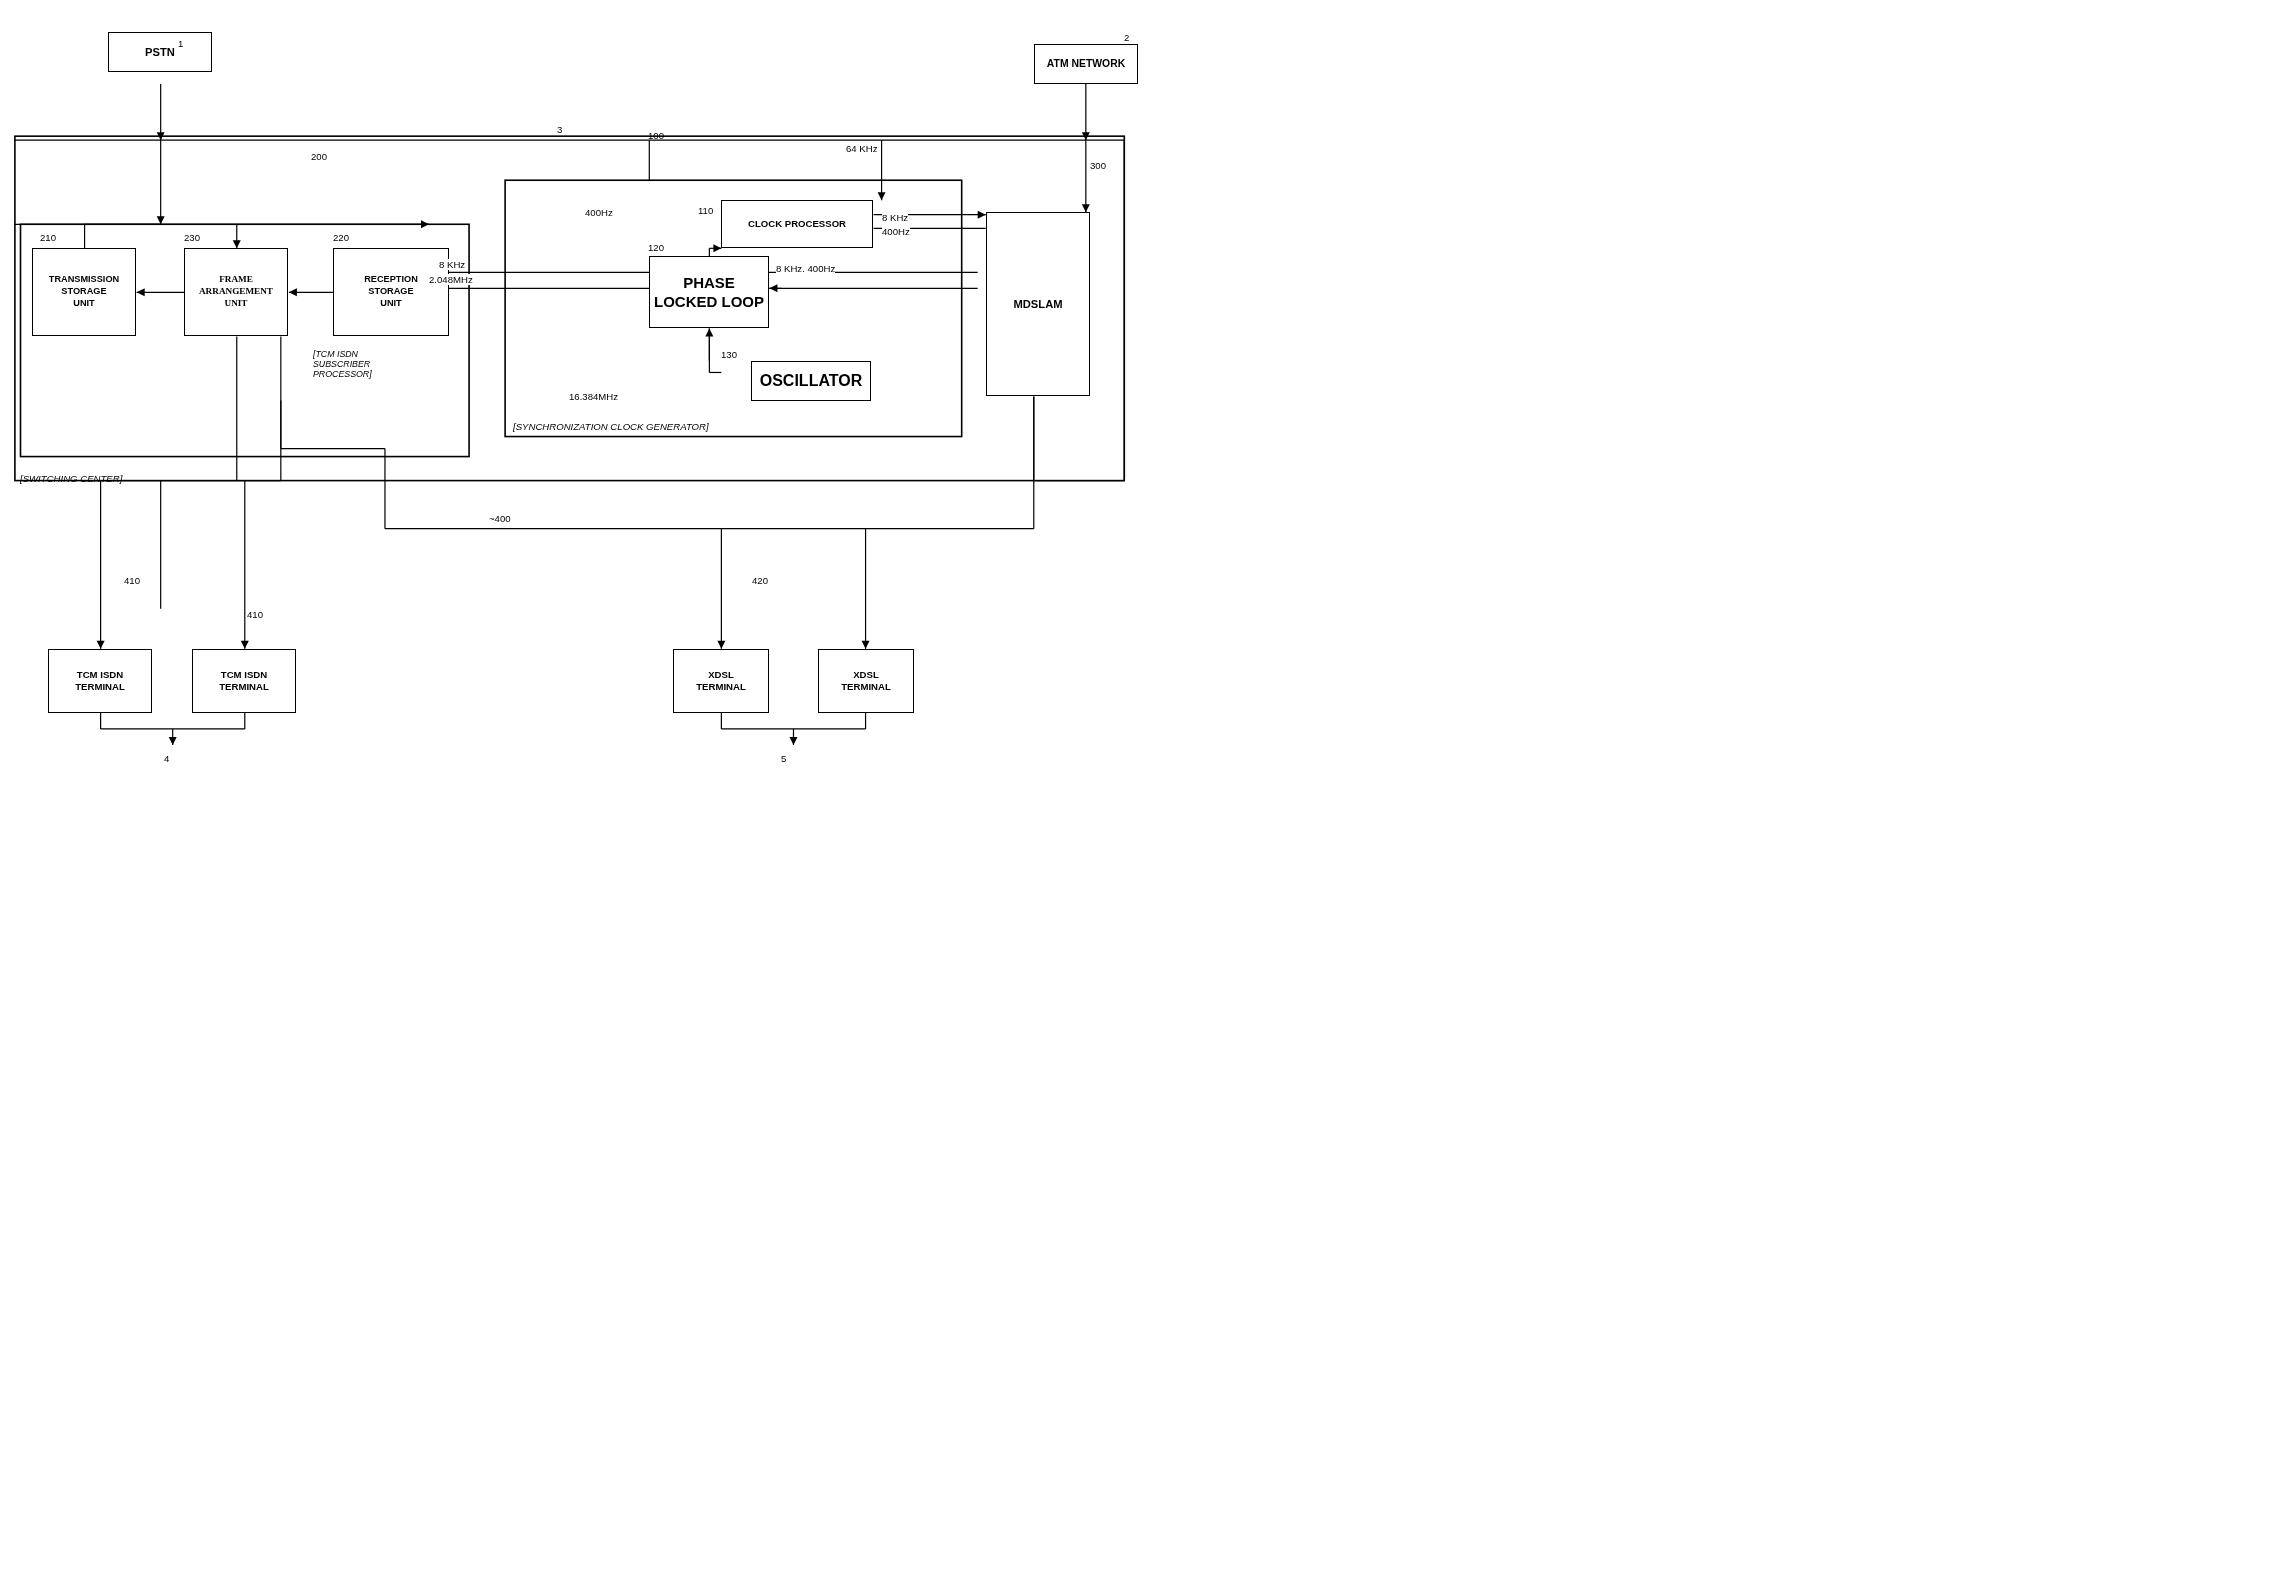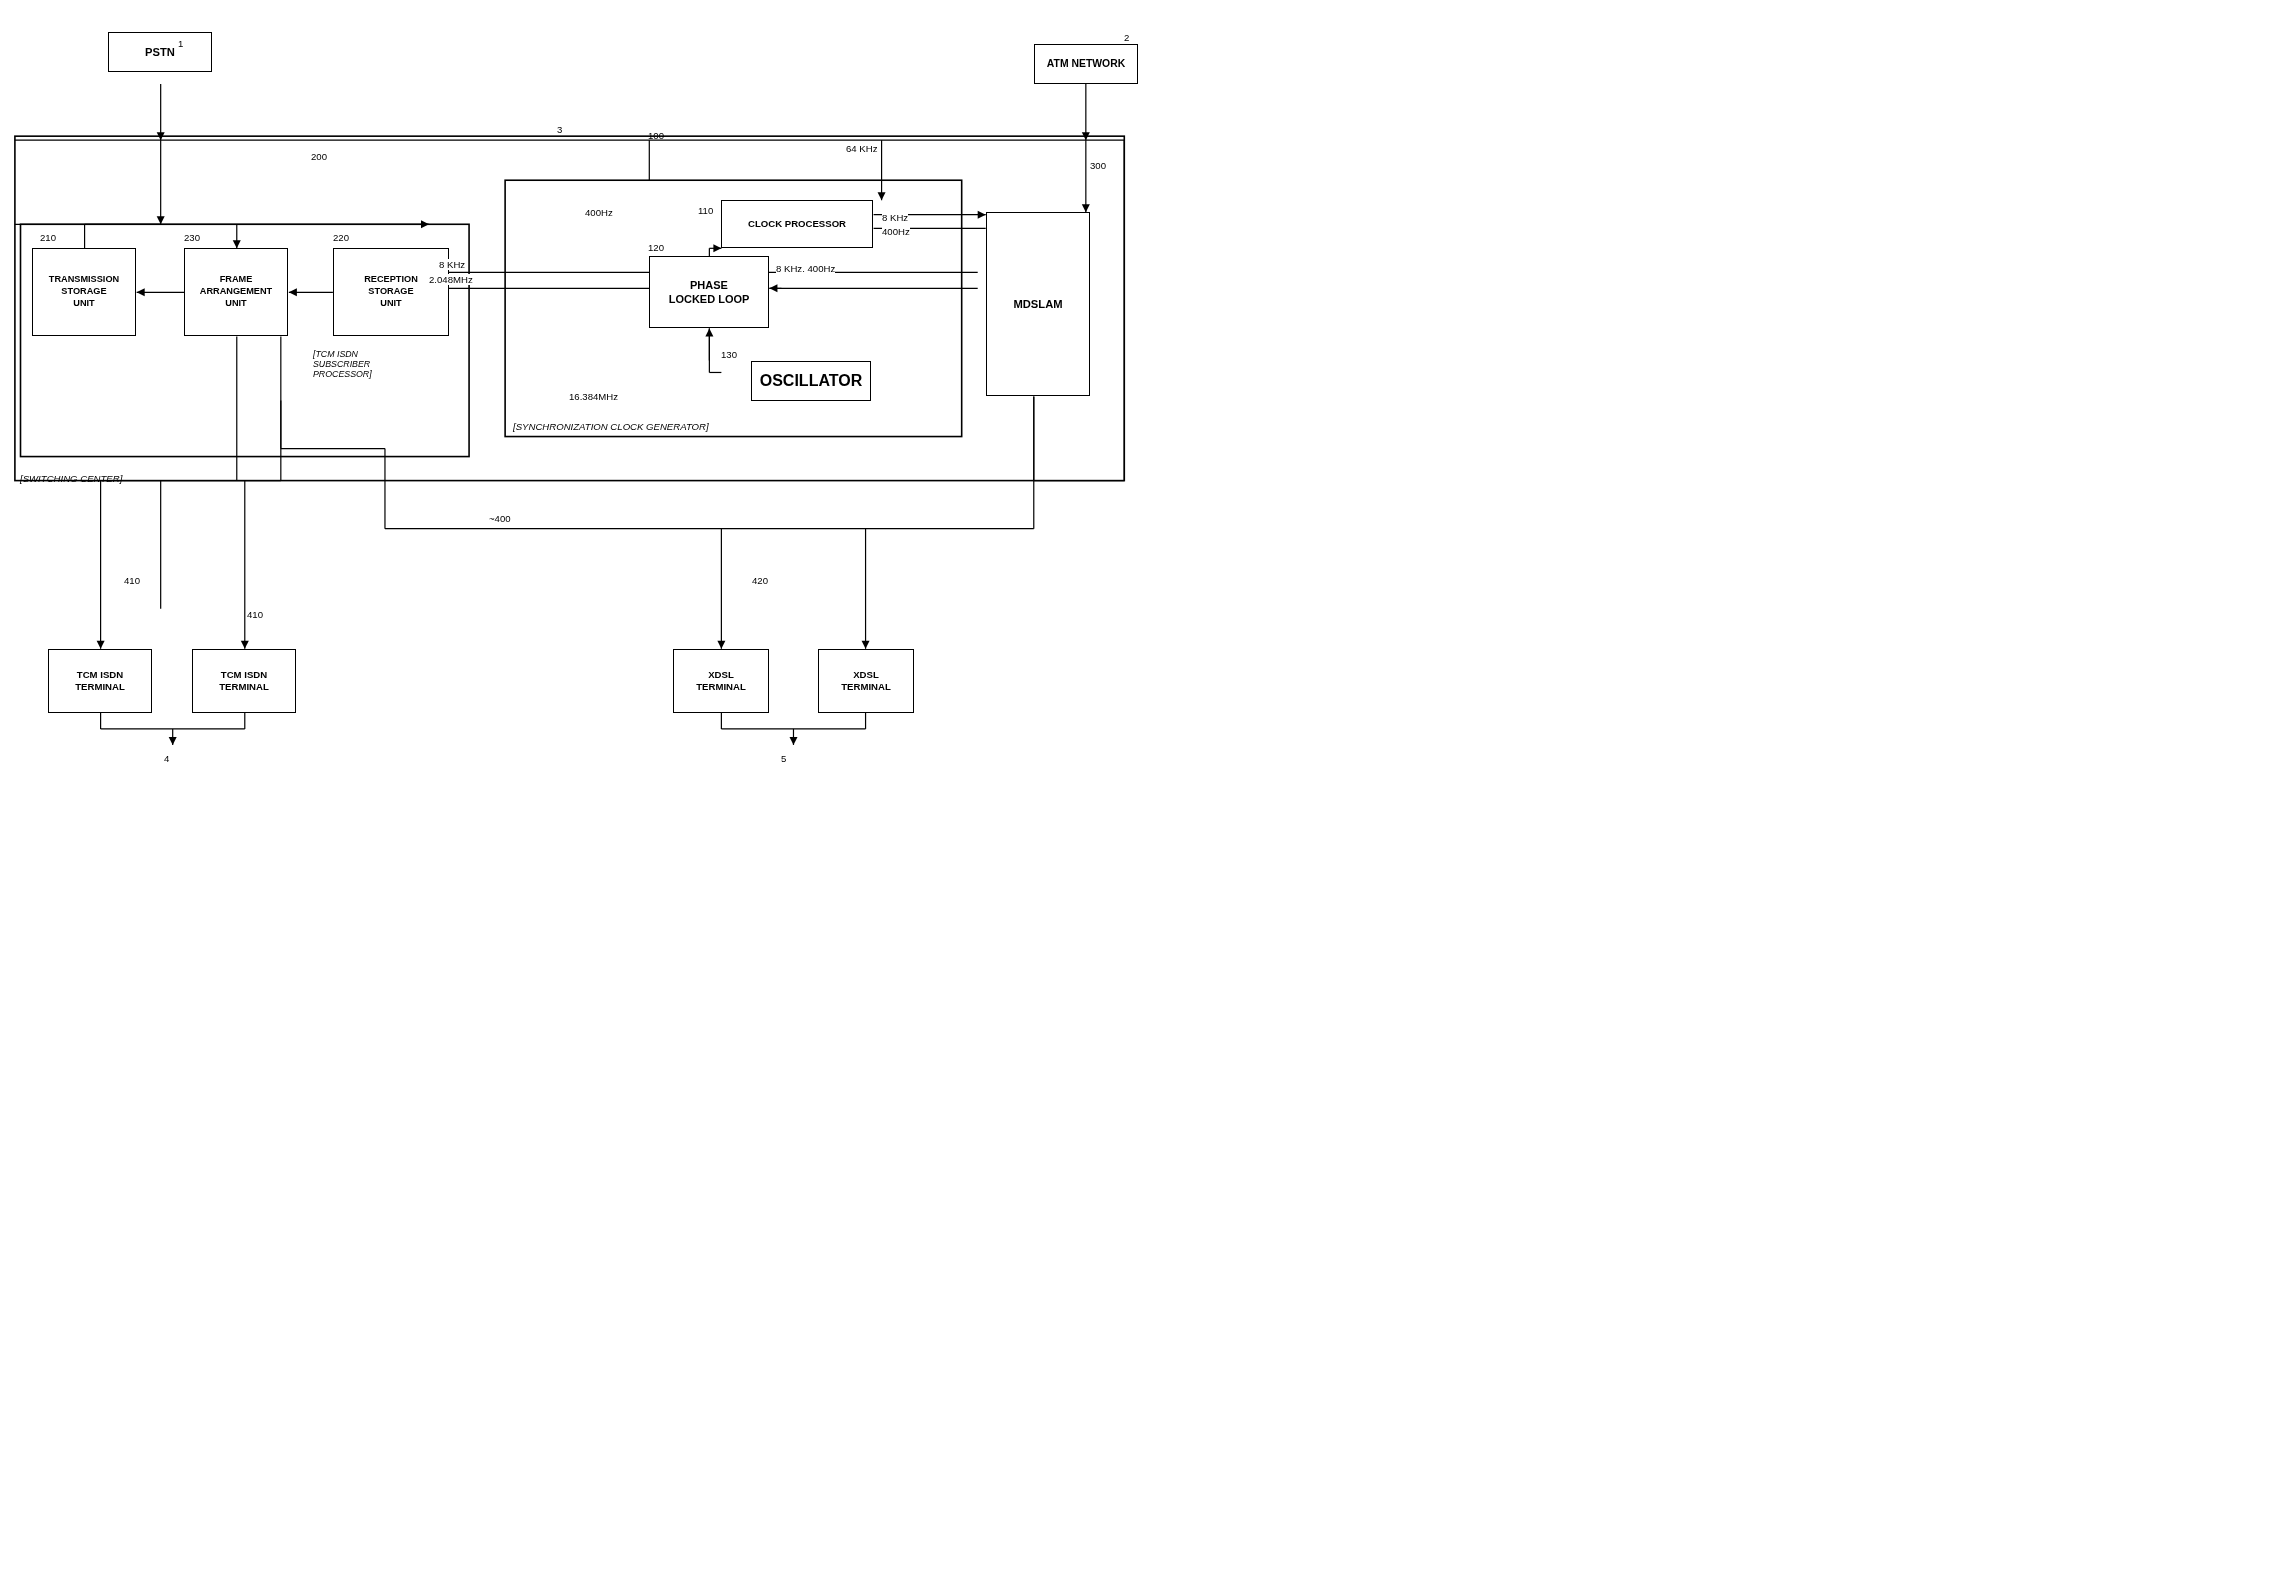--- a/index.html
+++ b/index.html
@@ -179,33 +179,33 @@
   </div>
 
   <div class="box" style="left:1034px; top:44px; width:104px; height:40px; font-size:10.4px; font-weight:bold;">
     <span>ATM NETWORK</span>
   </div>
 
   <div class="box" style="left:32px; top:248px; width:104px; height:88px; font-size:9.2px; font-weight:bold;">
     <span>TRANSMISSION<br>STORAGE<br>UNIT</span>
   </div>
 
-  <div class="box" style="left:184px; top:248px; width:104px; height:88px; font-size:9.2px; font-weight:bold;">
+  <div class="box" style="left:184px; top:248px; width:104px; height:88px; font-size:9.2px; font-weight:bold;font-family:Liberation Serif, serif;">
     <span>FRAME<br>ARRANGEMENT<br>UNIT</span>
   </div>
 
   <div class="box" style="left:333px; top:248px; width:116px; height:88px; font-size:9.2px; font-weight:bold;">
     <span>RECEPTION<br>STORAGE<br>UNIT</span>
   </div>
 
   <div class="box" style="left:721px; top:200px; width:152px; height:48px; font-size:9.6px; font-weight:bold;">
     <span>CLOCK PROCESSOR</span>
   </div>
 
-  <div class="box" style="left:649px; top:256px; width:120px; height:72px; font-size:11px; font-weight:bold;">
+  <div class="box" style="left:649px; top:256px; width:120px; height:72px; font-size:15px; font-weight:bold;">
     <span>PHASE<br>LOCKED LOOP</span>
   </div>
 
   <div class="box" style="left:751px; top:361px; width:120px; height:40px; font-size:16px; font-weight:bold;">
     <span>OSCILLATOR</span>
   </div>
 
   <div class="box" style="left:986px; top:212px; width:104px; height:184px; font-size:11.2px; font-weight:bold;">
     <span>MDSLAM</span>
   </div>

